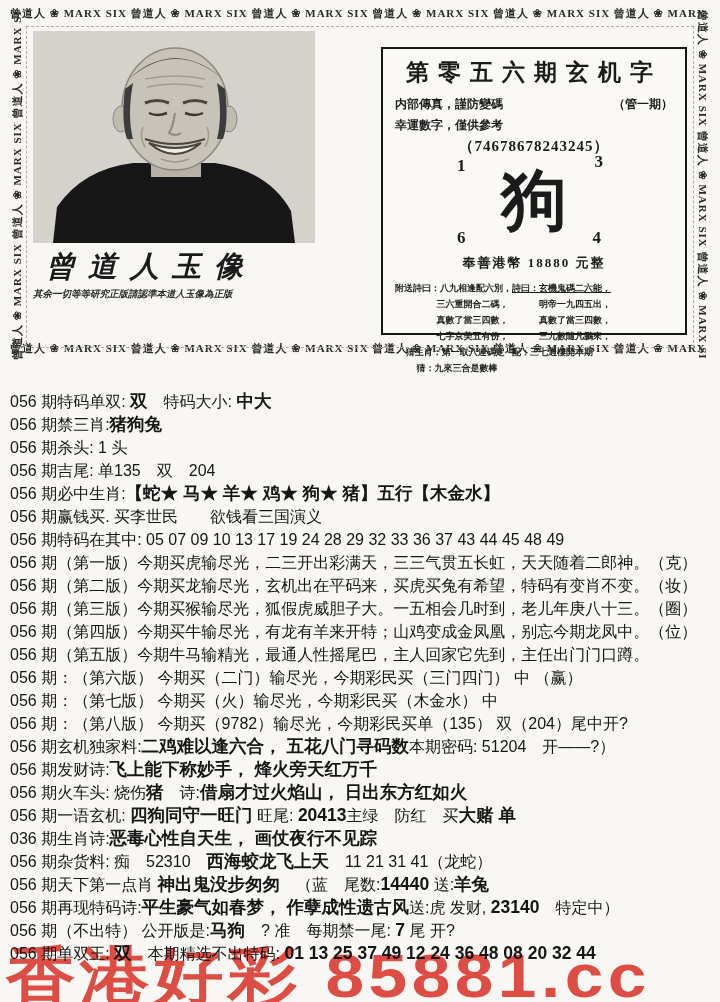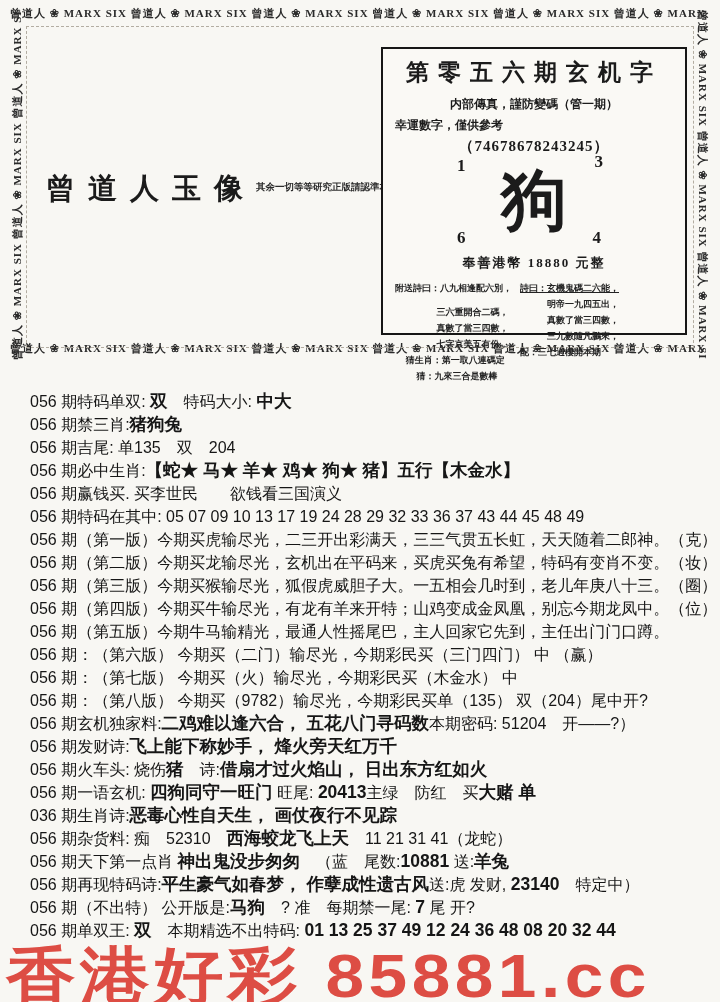--- a/index.html
+++ b/index.html
@@ -12,44 +12,44 @@
            font-family:"Liberation Serif",serif;font-size:11px;font-weight:bold;letter-spacing:1px;color:#2a2a2a;}
   .hb-top{top:6px;}
   .hb-bottom{top:341px;}
   .vborder{position:absolute;width:350px;height:16px;overflow:hidden;white-space:nowrap;
            font-family:"Liberation Serif",serif;font-size:11px;font-weight:bold;letter-spacing:1px;color:#2a2a2a;}
   .vb-left{left:-157px;top:177px;transform:rotate(-90deg);}
   .vb-right{left:527px;top:177px;transform:rotate(90deg);}
   .frame-inner{position:absolute;left:26px;right:26px;top:26px;bottom:14px;
                border:1px dashed #b3ada2;display:flex;padding:4px 6px;box-sizing:border-box;}
   
-  .portrait-col{width:322px;flex:0 0 322px;display:flex;flex-direction:row;align-items:center;}
+  .portrait-col{width:322px;flex:0 0 322px;display:flex;flex-direction:column;font-style:italic;}
   .photo{width:282px;height:212px;background:#d8d5cf;overflow:hidden;}
   .portrait-title{font-family:"Liberation Serif",serif;font-weight:bold;font-size:29px;letter-spacing:13px;
                   margin-top:4px;white-space:nowrap;text-indent:13px;}
   .portrait-note{font-family:"Liberation Serif",serif;font-size:9.5px;font-weight:bold;line-height:14px;
                  color:#2c2c2c;white-space:nowrap;}
   
   .oracle-box{margin-left:auto;margin-top:16px;width:306px;box-sizing:border-box;border:2px solid #161616;
               padding:8px 12px 6px;font-family:"Liberation Serif",serif;background:#faf9f5;height:288px;}
   .ob-title{font-size:23px;font-weight:bold;letter-spacing:9px;text-align:center;white-space:nowrap;}
-  .ob-subrow{display:flex;justify-content:center;font-size:12px;font-weight:bold;margin-top:8px;}
+  .ob-subrow{display:flex;justify-content:space-between;font-size:12px;font-weight:bold;margin-top:8px;}
   .ob-sub2{font-size:12px;font-weight:bold;margin-top:4px;}
   .ob-lucky{font-size:15px;font-weight:bold;text-align:center;margin-top:3px;letter-spacing:1px;}
   .zodiac-wrap{position:relative;width:190px;height:88px;margin:2px auto 0;}
   .big-char{position:absolute;left:50%;top:50%;transform:translate(-50%,-52%);
             font-size:66px;font-weight:bold;line-height:1;}
   .corner{position:absolute;font-size:17px;font-weight:bold;}
   .c-tl{left:18px;top:-2px;} .c-tr{right:26px;top:-6px;}
   .c-bl{left:18px;bottom:-2px;} .c-br{right:28px;bottom:-2px;}
   .ob-prize{font-size:13px;font-weight:bold;text-align:center;margin-top:8px;letter-spacing:2px;}
-  .poems{display:flex;gap:8px;margin-top:8px;font-size:9px;font-weight:bold;line-height:16px;color:#232323;}
+  .poems{display:flex;margin-top:8px;font-size:9px;font-weight:bold;line-height:16px;color:#232323;}
   .poem-col{white-space:nowrap;}
   
-  .body-lines{padding:28px 0 0 10px;margin-left:20px;}
+  .body-lines{padding:28px 0 0 10px;}
   .line{font-size:16px;line-height:23px;white-space:nowrap;color:#161616;}
   .line .b{font-weight:bold;font-size:17.5px;}
   
   .watermark{position:absolute;left:6px;bottom:-16px;font-size:62px;font-weight:800;letter-spacing:4px;
              white-space:nowrap;transform:scaleX(1.12);transform-origin:left bottom;
              mix-blend-mode:multiply;opacity:.85;font-family:"Liberation Sans",sans-serif;}
 </style>
 </head>
 <body>
 
@@ -117,21 +117,21 @@
           <span class="corner c-tl">1</span>
           <span class="corner c-tr">3</span>
           <span class="big-char">狗</span>
           <span class="corner c-bl">6</span>
           <span class="corner c-br">4</span>
         </div>
         <div class="ob-prize">奉善港幣 18880 元整</div>
         <div class="poems">
           <div class="poem-col">
               <div style="padding-left: 0em;">附送詩曰：八九相逢配六別，</div>
-              <div style="padding-left: 4.6em; margin-top: 8px;">三六重開合二碼，</div>
+              <div style="padding-left: 4.6em;">三六重開合二碼，</div>
               <div style="padding-left: 4.6em;">真數了當三四數，</div>
               <div style="padding-left: 4.6em;">七字京美五有份，</div>
               <div style="padding-left: 1.2em;">猜生肖：第一取八連碼定</div>
               <div style="padding-left: 2.4em;">猜：九來三合是數棒</div>
             </div>
           <div class="poem-col">
               <div style="padding-left: 0em; text-decoration: underline;">詩曰：玄機鬼碼二六能，</div>
               <div style="padding-left: 3em;">明帝一九四五出，</div>
               <div style="padding-left: 3em;">真數了當三四數，</div>
               <div style="padding-left: 3em;">三九數隨凡鵬來，</div>
@@ -139,39 +139,40 @@
             </div>
         </div>
       </div>
 
     </div>
   </div>
 
   <div class="body-lines">
       <div class="line"><span>056 期特码单双: </span><span class="b">双</span><span>　特码大小: </span><span class="b">中大</span></div>
       <div class="line"><span>056 期禁三肖:</span><span class="b">猪狗兔</span></div>
+      <div class="line"><span>056 期杀头: 1 头</span></div>
       <div class="line"><span>056 期吉尾: 单135　双　204</span></div>
       <div class="line"><span>056 期必中生肖:</span><span class="b">【蛇★ 马★ 羊★ 鸡★ 狗★ 猪】五行【木金水】</span></div>
       <div class="line"><span>056 期赢钱买. 买李世民　　欲钱看三国演义</span></div>
       <div class="line"><span>056 期特码在其中: 05  07  09  10  13  17  19  24  28  29  32  33  36  37  43  44  45  48  49</span></div>
       <div class="line"><span>056 期（第一版）今期买虎输尽光，二三开出彩满天，三三气贯五长虹，天天随着二郎神。（克）</span></div>
       <div class="line"><span>056 期（第二版）今期买龙输尽光，玄机出在平码来，买虎买兔有希望，特码有变肖不变。（妆）</span></div>
       <div class="line"><span>056 期（第三版）今期买猴输尽光，狐假虎威胆子大。一五相会几时到，老儿年庚八十三。（圈）</span></div>
       <div class="line"><span>056 期（第四版）今期买牛输尽光，有龙有羊来开特；山鸡变成金凤凰，别忘今期龙凤中。（位）</span></div>
       <div class="line"><span>056 期（第五版）今期牛马输精光，最通人性摇尾巴，主人回家它先到，主任出门门口蹲。</span></div>
       <div class="line"><span>056 期：（第六版） 今期买（二门）输尽光，今期彩民买（三门四门） 中 （赢）</span></div>
       <div class="line"><span>056 期：（第七版） 今期买（火）输尽光，今期彩民买（木金水） 中</span></div>
       <div class="line"><span>056 期：（第八版） 今期买（9782）输尽光，今期彩民买单（135） 双（204）尾中开?</span></div>
       <div class="line"><span>056 期玄机独家料:</span><span class="b">二鸡难以逢六合， 五花八门寻码数</span><span>本期密码: 51204　开——?）</span></div>
       <div class="line"><span>056 期发财诗:</span><span class="b">飞上能下称妙手， 烽火旁天红万千</span></div>
       <div class="line"><span>056 期火车头: 烧伤</span><span class="b">猪</span><span>　诗:</span><span class="b">借扇才过火焰山， 日出东方红如火</span></div>
       <div class="line"><span>056 期一语玄机: </span><span class="b">四狗同守一旺门</span><span> 旺尾: </span><span class="b">20413</span><span>主绿　防红　买</span><span class="b">大赌 单</span></div>
       <div class="line"><span>036 期生肖诗:</span><span class="b">恶毒心性自天生， 画仗夜行不见踪</span></div>
       <div class="line"><span>056 期杂货料: 痴　52310　</span><span class="b">西海蛟龙飞上天</span><span>　11 21 31 41（龙蛇）</span></div>
-      <div class="line"><span>056 期天下第一点肖 </span><span class="b">神出鬼没步匆匆</span><span>　（蓝　尾数:</span><span class="b">10881</span><span> 送:</span><span class="b">羊兔</span></div>
+      <div class="line"><span>056 期天下第一点肖 </span><span class="b">神出鬼没步匆匆</span><span>　（蓝　尾数:</span><span class="b">14440</span><span> 送:</span><span class="b">羊兔</span></div>
       <div class="line"><span>056 期再现特码诗:</span><span class="b">平生豪气如春梦， 作孽成性遗古风</span><span>送:虎 发财, </span><span class="b">23140</span><span>　特定中）</span></div>
       <div class="line"><span>056 期（不出特） 公开版是:</span><span class="b">马狗</span><span>　? 准　每期禁一尾: </span><span class="b">7</span><span> 尾 开?</span></div>
       <div class="line"><span>056 期单双王: </span><span class="b">双</span><span>　本期精选不出特码: </span><span class="b">01  13  25  37  49 12 24 36 48 08 20 32 44</span></div>
     </div>
 
   <div class="watermark" style="color: rgb(224, 48, 38);">香港好彩 85881.cc</div>
 
 </div>
 
 </body></html>

